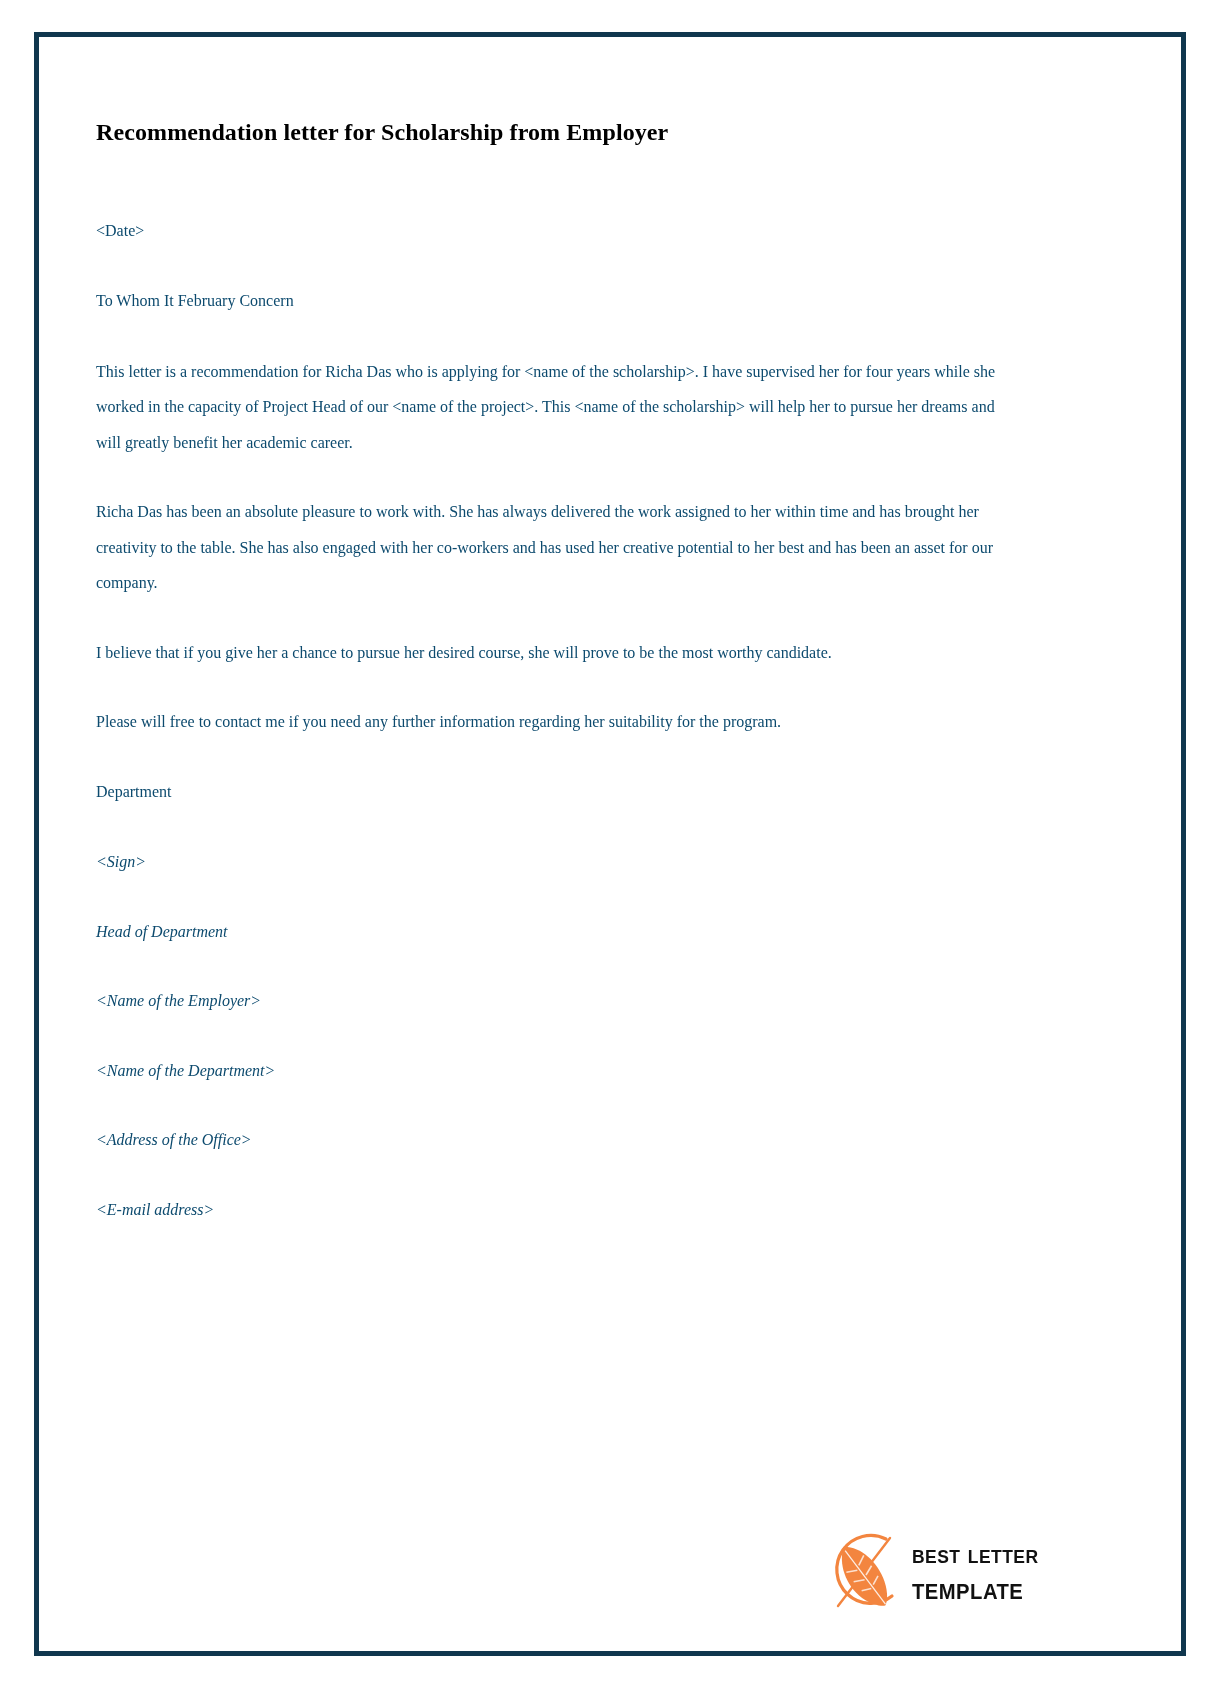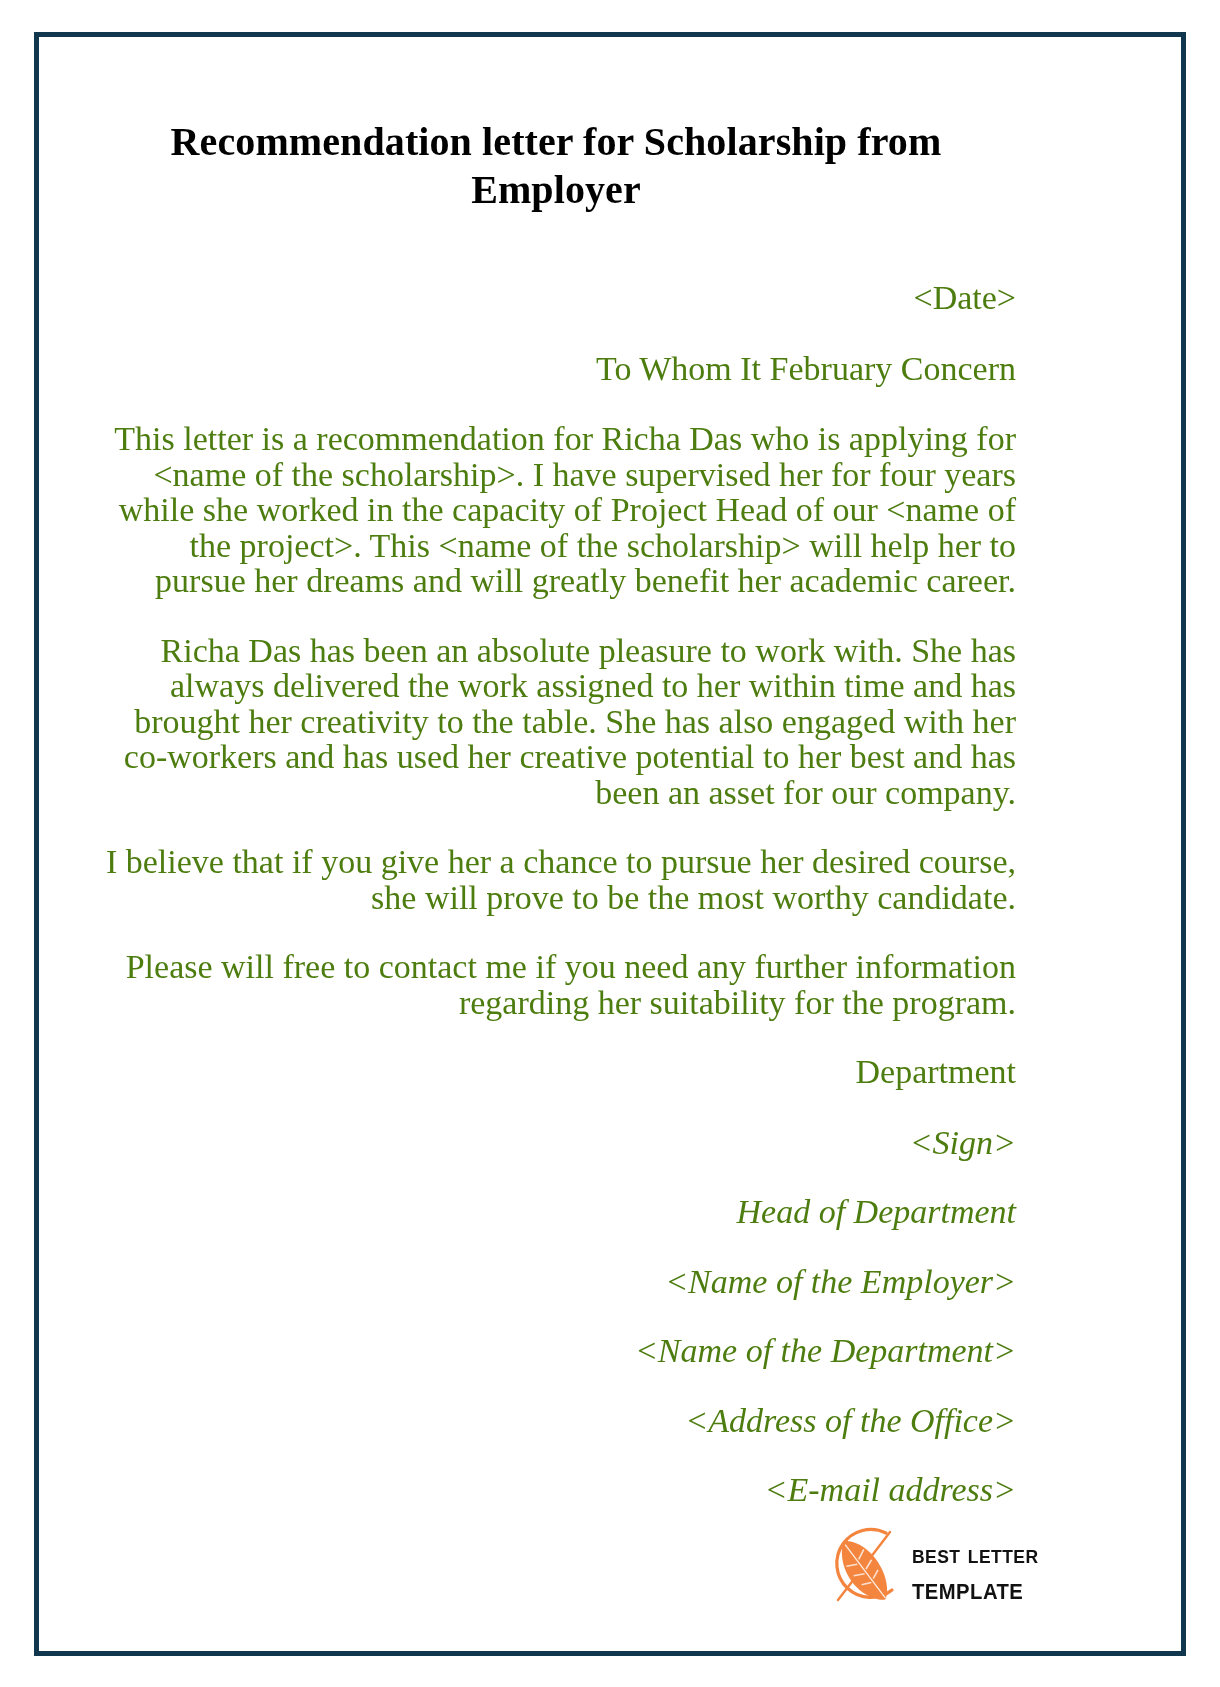--- a/index.html
+++ b/index.html
@@ -38,57 +38,58 @@
 
   .letter-body {
     position: absolute;
     left: 96px;
     top: 118px;
     width: 920px;
   }
 
   .letter-title {
     font-family: "Liberation Serif", "DejaVu Serif", serif;
-    font-size: 40px;
+    font-size: 24px;
     font-weight: bold;
     color: #000000;
-    text-align: center;
+    text-align: left;
     line-height: 1.2;
     margin: 0 0 66px 0;
     letter-spacing: 0.1px;
   }
 
   .letter-line,
   .letter-para {
     font-family: "Liberation Serif", "DejaVu Serif", serif;
-    font-size: 34px;
+    font-size: 16px;
     line-height: 35.5px;
-    color: #4d7c0f;
+    color: #0c4a6e;
     margin: 0 0 35px 0;
-    text-align: right;
+    text-align: left;
     white-space: pre-wrap;
   }
 
   .letter-para {
     margin-bottom: 34px;
   }
 
   .sig-block .letter-line {
     margin-bottom: 34px;
     font-style: italic;
   }
 
   
   .logo {
     position: absolute;
     left: 812px;
     top: 1516px;
     width: 260px;
     height: 112px;
     display: flex;
+    align-items: center;
   }
 
   .logo-mark {
     position: relative;
     width: 96px;
     height: 100px;
     flex: 0 0 auto;
   }
 
   .logo-mark svg {

